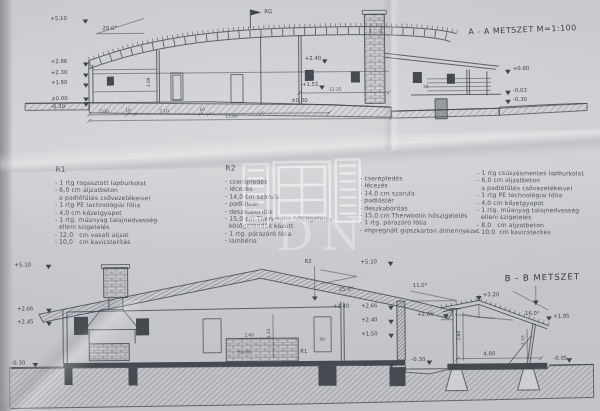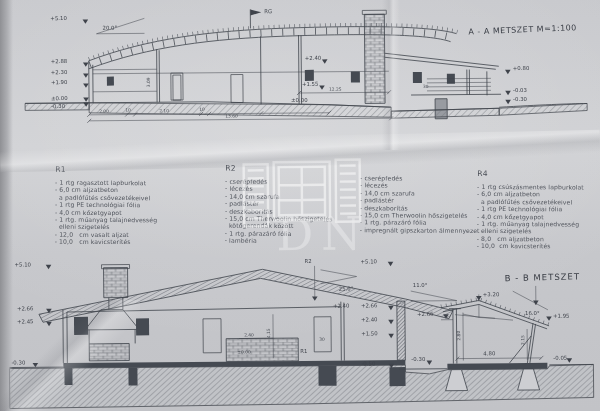--- a/index.html
+++ b/index.html
@@ -276,21 +276,20 @@
       <div class="lg-item">- cserépfedés</div>
       <div class="lg-item">- lécezés</div>
       <div class="lg-item">- 14,0 cm szarufa</div>
       <div class="lg-item">- padlástér</div>
       <div class="lg-item">- deszkaborítás</div>
       <div class="lg-item">- 15,0 cm Therwoolin hőszigetelés</div>
       <div class="lg-item">- 1 rtg. párazáró fólia</div>
       <div class="lg-item">- impregnált gipszkarton álmennyezet</div>
     </div>
     <div class="lg-col" style="left:479px;top:168px;width:120px">
-      <div class="lg-title">R4</div>
       <div class="lg-item">- 1 rtg csúszásmentes lapburkolat</div>
       <div class="lg-item">- 6,0 cm aljzatbeton</div>
       <div class="lg-item">  a padlófűtés csővezetékeivel</div>
       <div class="lg-item">- 1 rtg PE technológiai fólia</div>
       <div class="lg-item">- 4,0 cm kőzetgyapot</div>
       <div class="lg-item">- 1 rtg. műanyag talajnedvesség</div>
       <div class="lg-item">  elleni szigetelés</div>
       <div class="lg-item">- 8,0   cm aljzatbeton</div>
       <div class="lg-item">- 10,0  cm kavicsterítés</div>
     </div>

